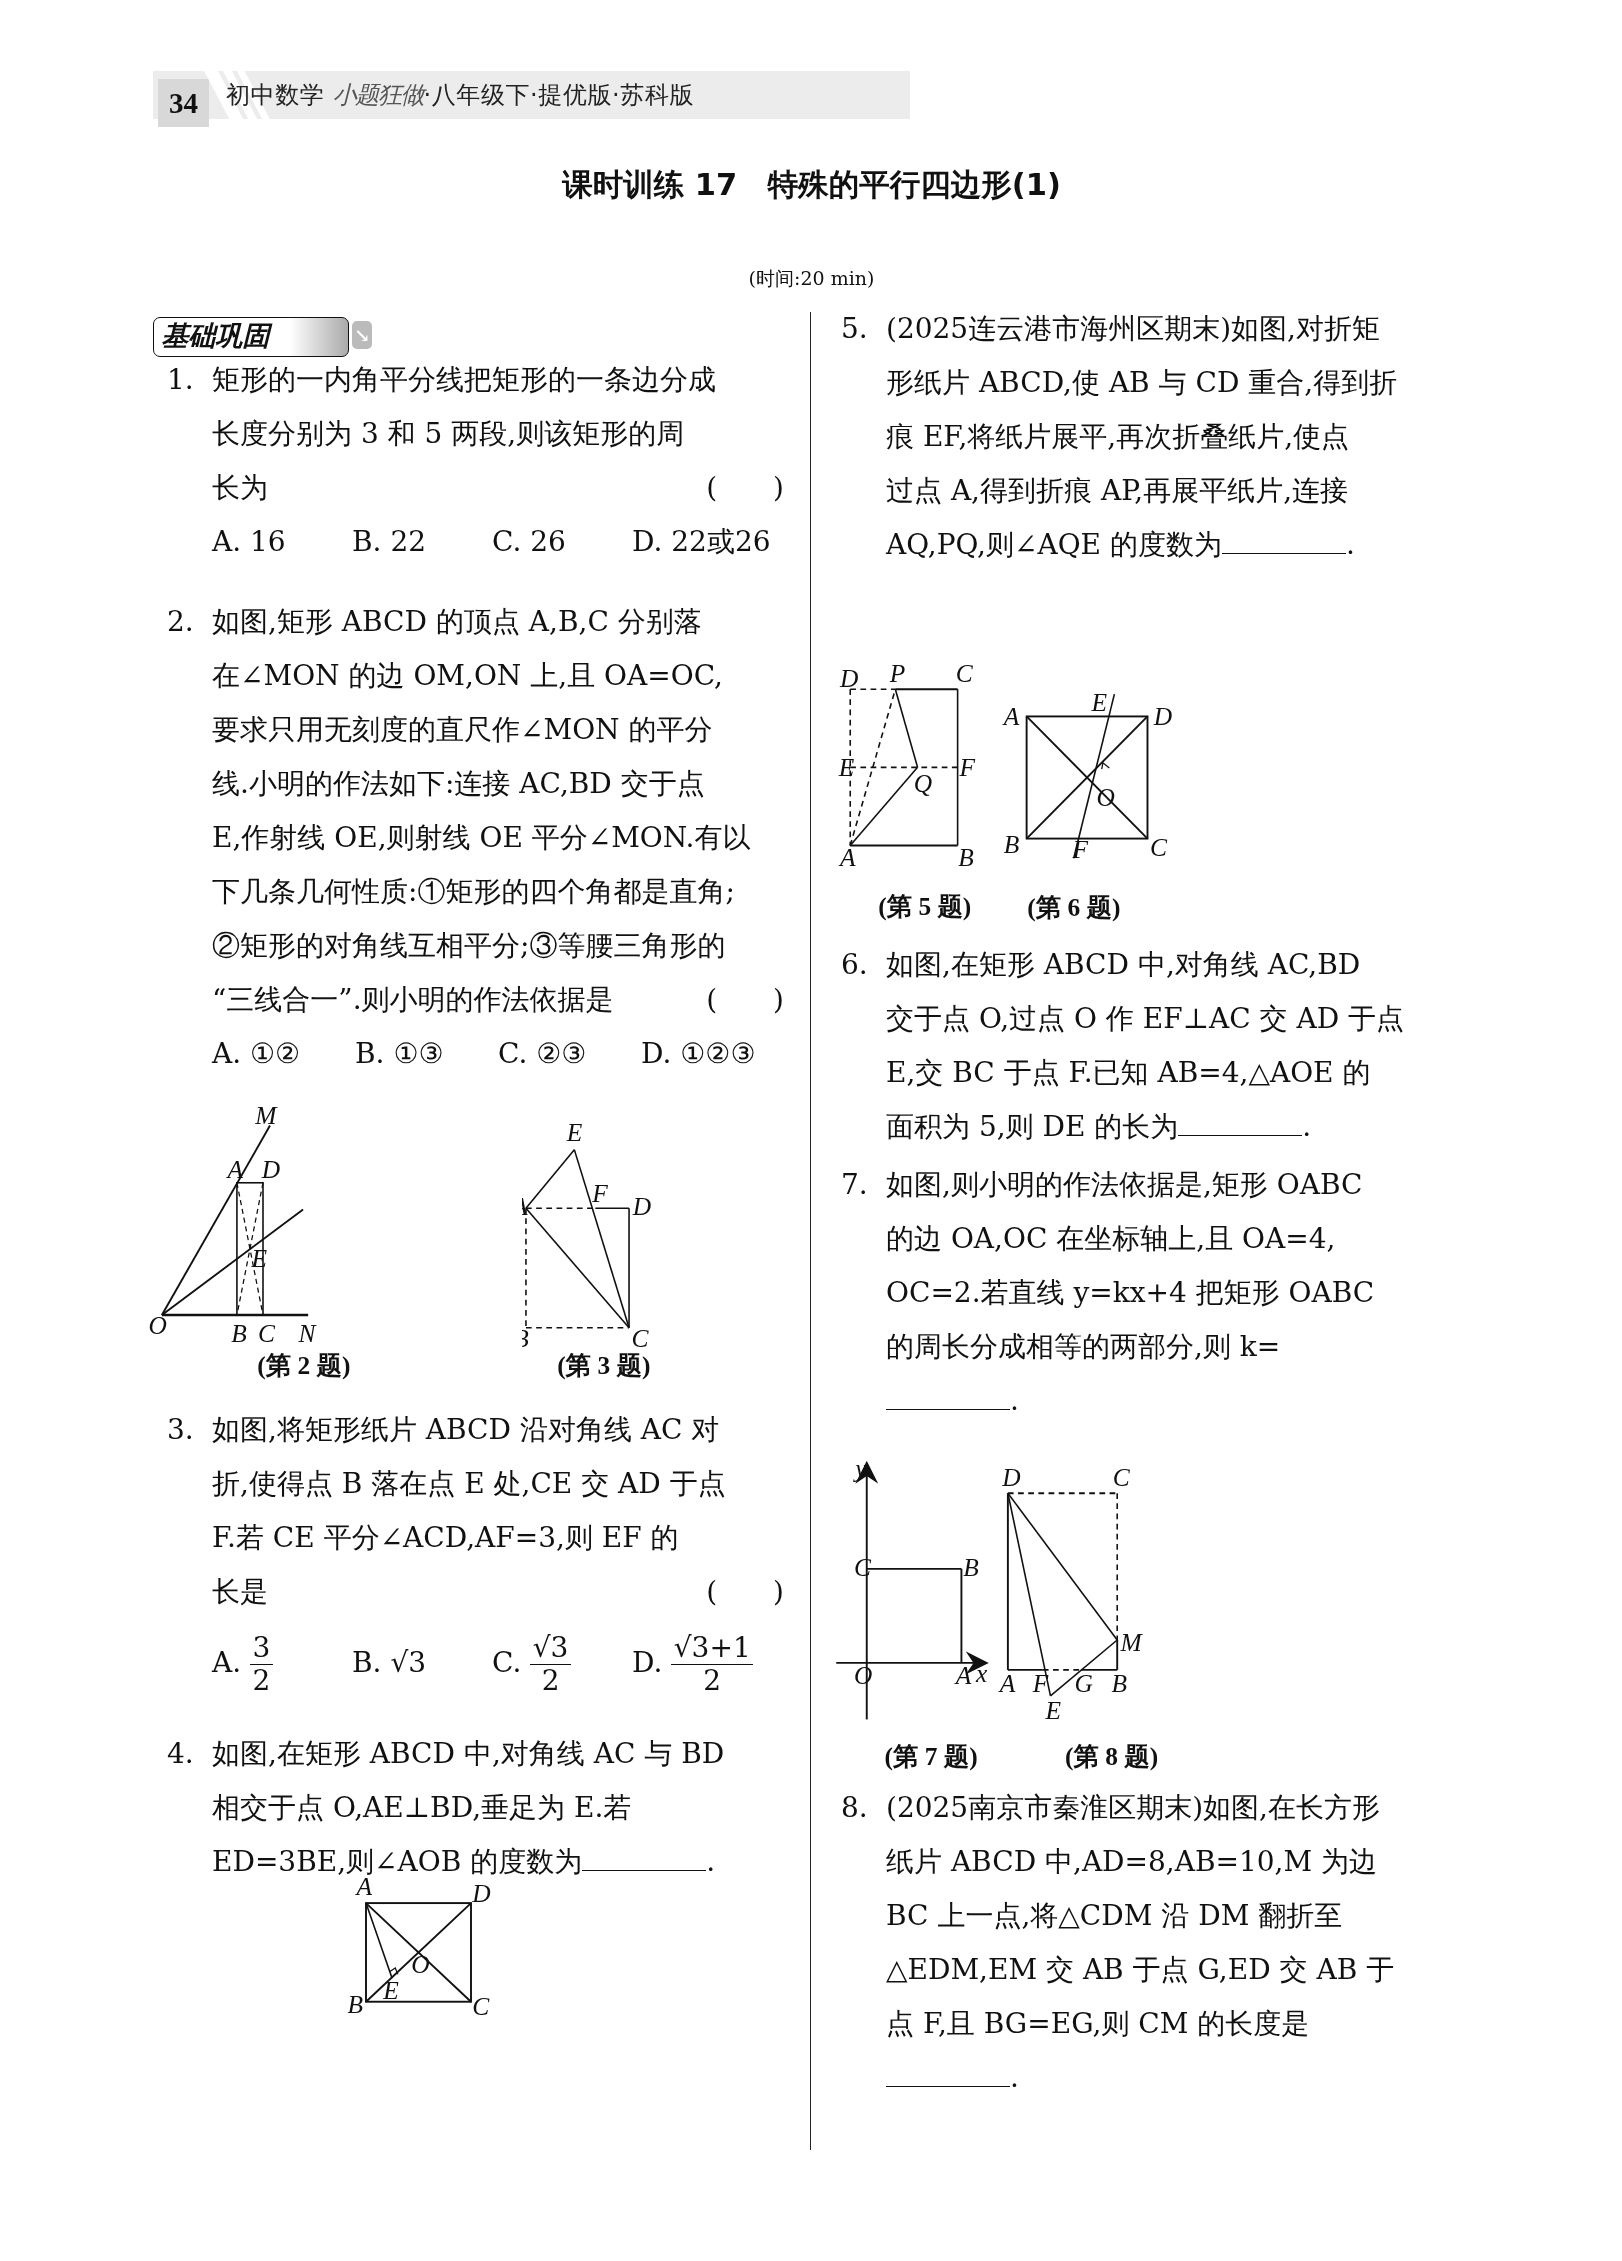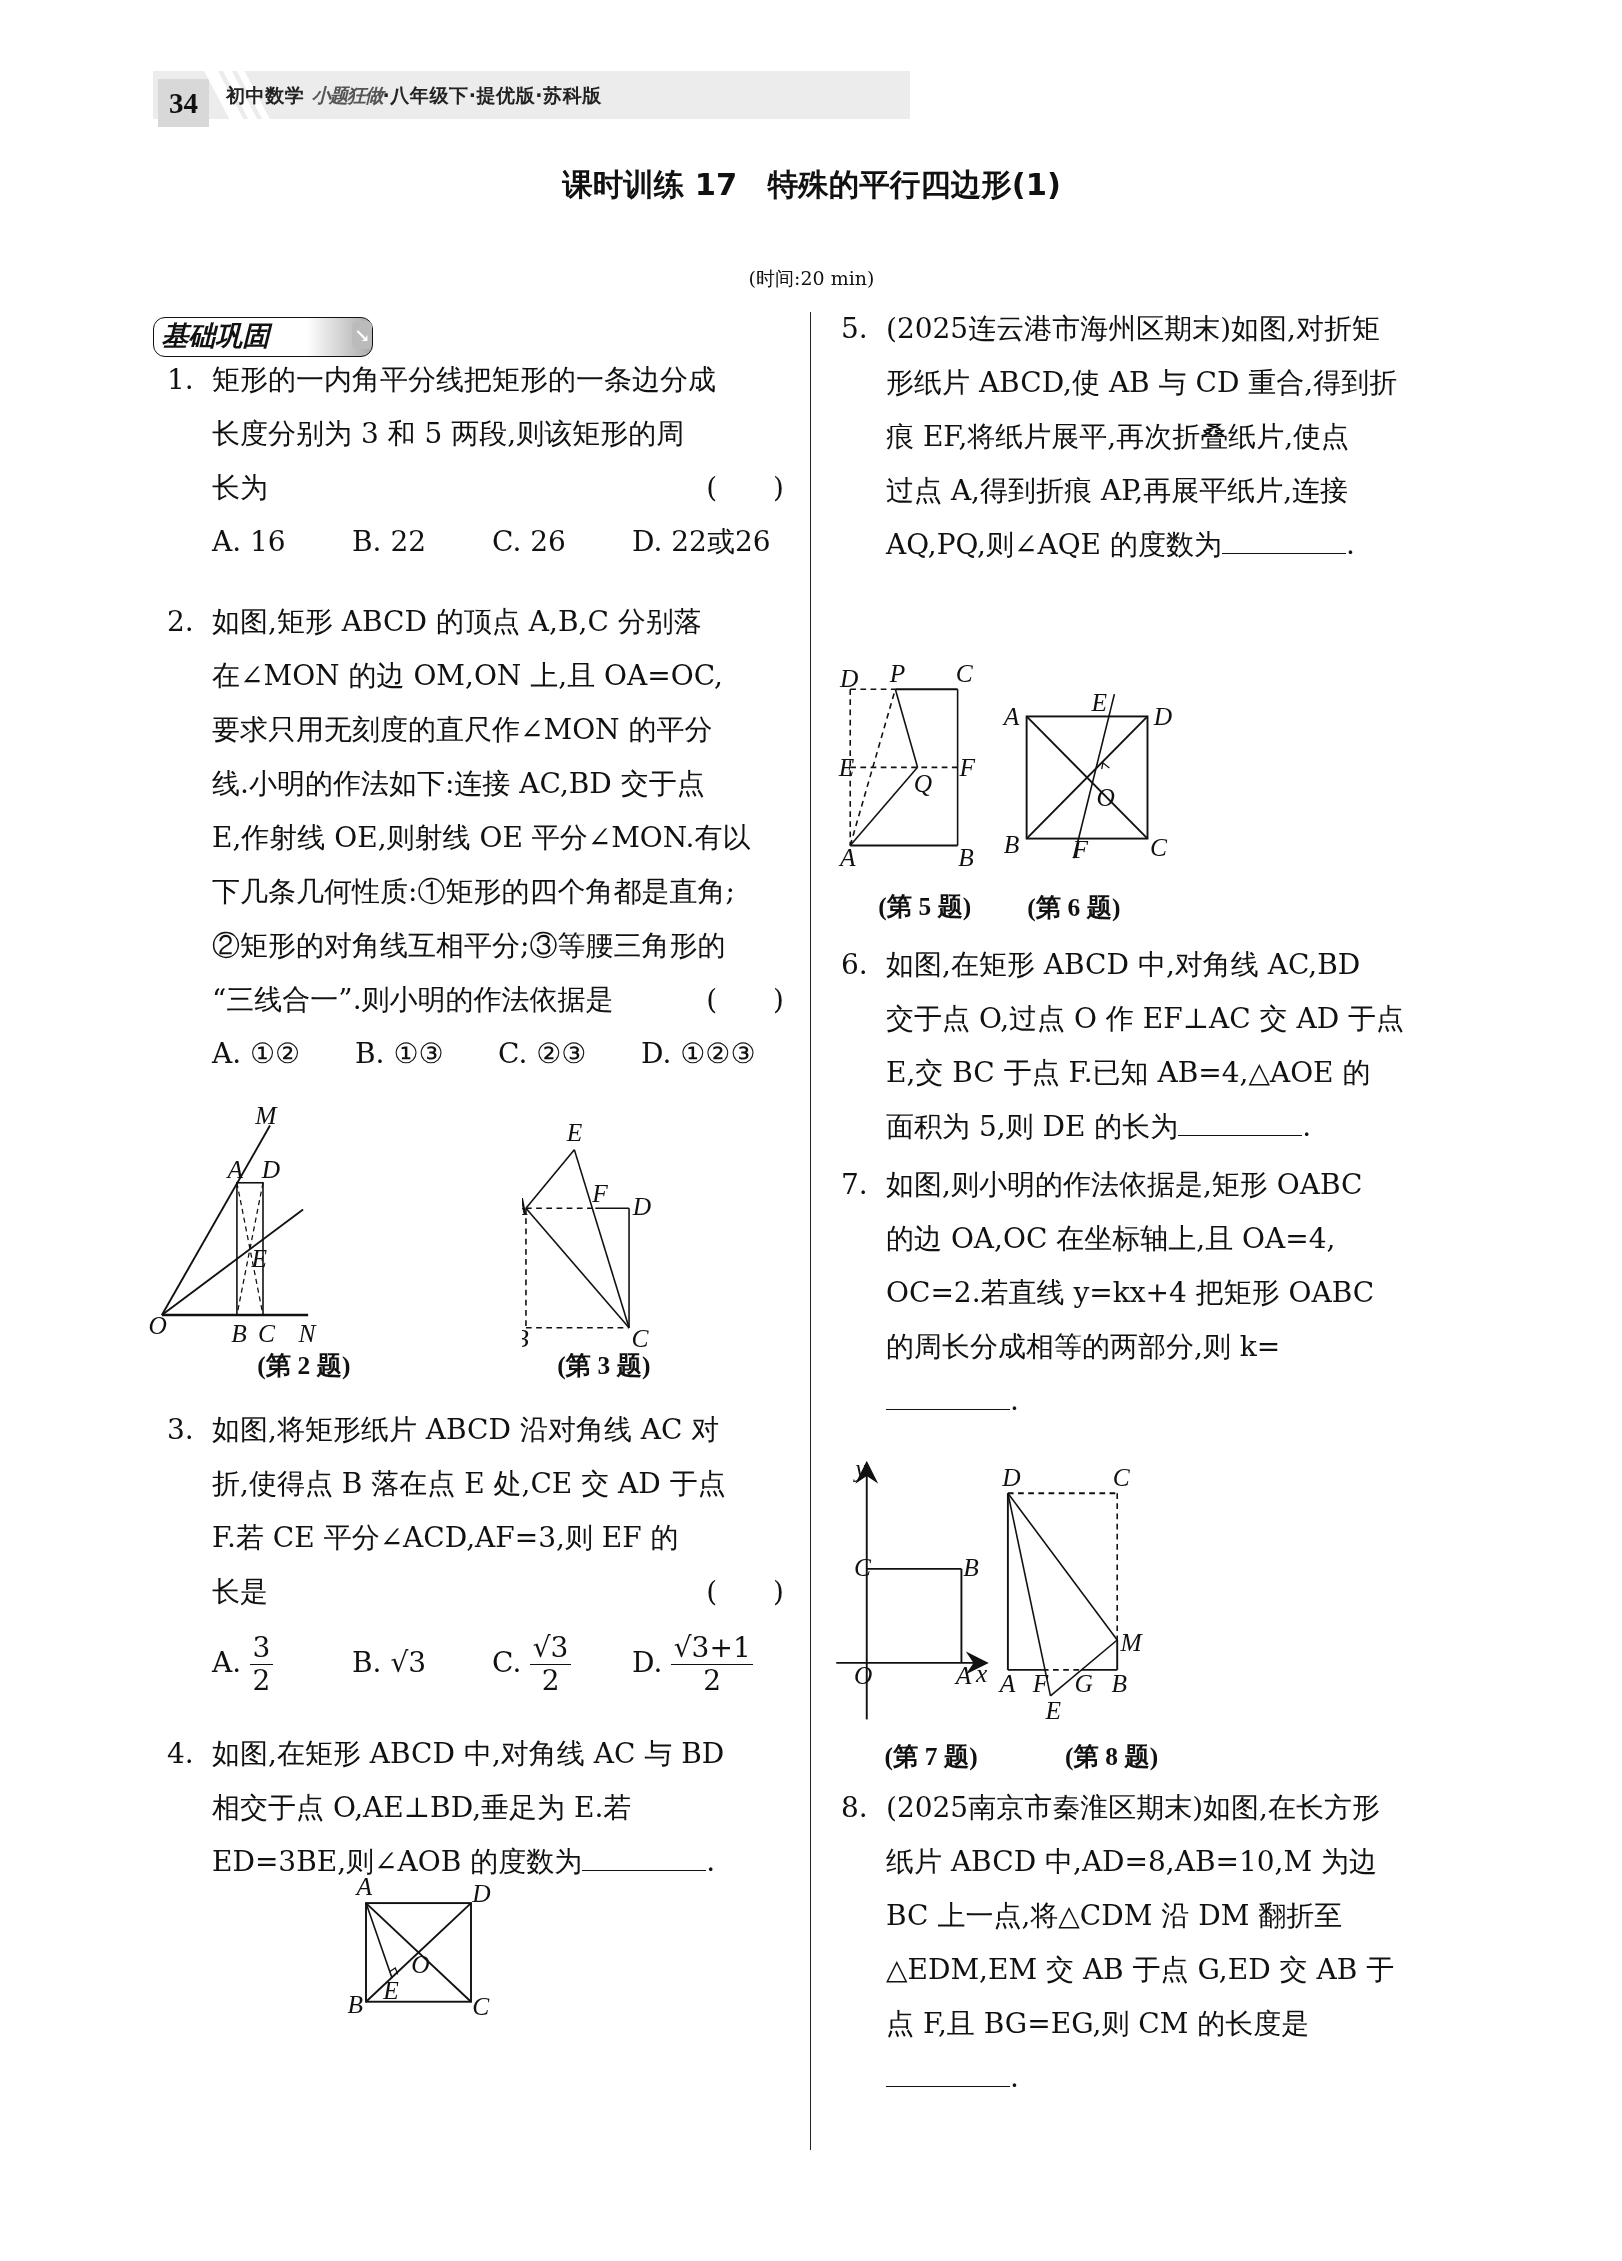--- a/index.html
+++ b/index.html
@@ -6,32 +6,32 @@
   body { width:1623px; height:2261px; position:relative; overflow:hidden;
          font-family:"DejaVu Serif","Liberation Serif",serif; color:#111; }
   .abs { position:absolute; }
 
   
   .hdr-band { left:153px; top:71px; width:757px; height:48px; background:#ececec; }
   .hdr-num { left:158px; top:71px; width:51px; height:48px; background:#d8d8d8;
              font-family:"Liberation Serif",serif; font-weight:bold; font-size:29px;
              line-height:48px; text-align:center;margin-top:8px; }
   .hdr-stripes { left:204px; top:71px; width:76px; height:48px; }
-  .hdr-title { left:226px; top:75px; font-family:"DejaVu Sans",sans-serif; font-size:19px;
-               line-height:41px; color:#222; font-weight:bold; letter-spacing:0.6px; }
+  .hdr-title { left:226px; top:75px; font-family:"DejaVu Sans",sans-serif; font-size:24px;
+               line-height:41px; color:#222; font-weight:normal; letter-spacing:0.6px; }
   .hdr-title .brand { font-style:italic; color:#555; letter-spacing:-1.3px; }
 
   .lesson-title { left:0; width:1623px; top:165px; text-align:center;
                   font-family:"DejaVu Sans",sans-serif; font-weight:bold; font-size:30.5px; }
   .time-note { left:0; width:1623px; top:254px; text-align:center; font-size:19px;margin-top:12px; }
 
   .divider { left:810px; top:312px; width:1.3px; height:1838px; background:#222; }
 
   .section-tag { left:153px; top:317px; width:194px; height:38px; border:1.9px solid #111;
-                 border-radius:12px; background:linear-gradient(90deg,#fff 70%,#aaa 100%);padding-left:24px; }
+                 border-radius:7px; background:linear-gradient(90deg,#fff 70%,#aaa 100%); }
   .section-tag span { position:absolute; left:7.6px; top:1.3px; font-family:"DejaVu Sans",sans-serif;
                       font-weight:bold; font-style:italic; font-size:27px; line-height:34px; }
   .section-icon { left:352px; top:321px; width:20.4px; height:28px; border-radius:5.1px; background:#bbb;
                   color:#fff; font-size:19px; text-align:center; line-height:28px; font-weight:bold; }
 
   .q { font-size:28px; line-height:54px; }
   .q .num { position:absolute; left:0; top:0; }
   .q .txt { position:absolute; left:45px; top:0; width:572px; text-align:justify; }
   .q .line { display:block; white-space:nowrap; }
   .paren { float:right; }

